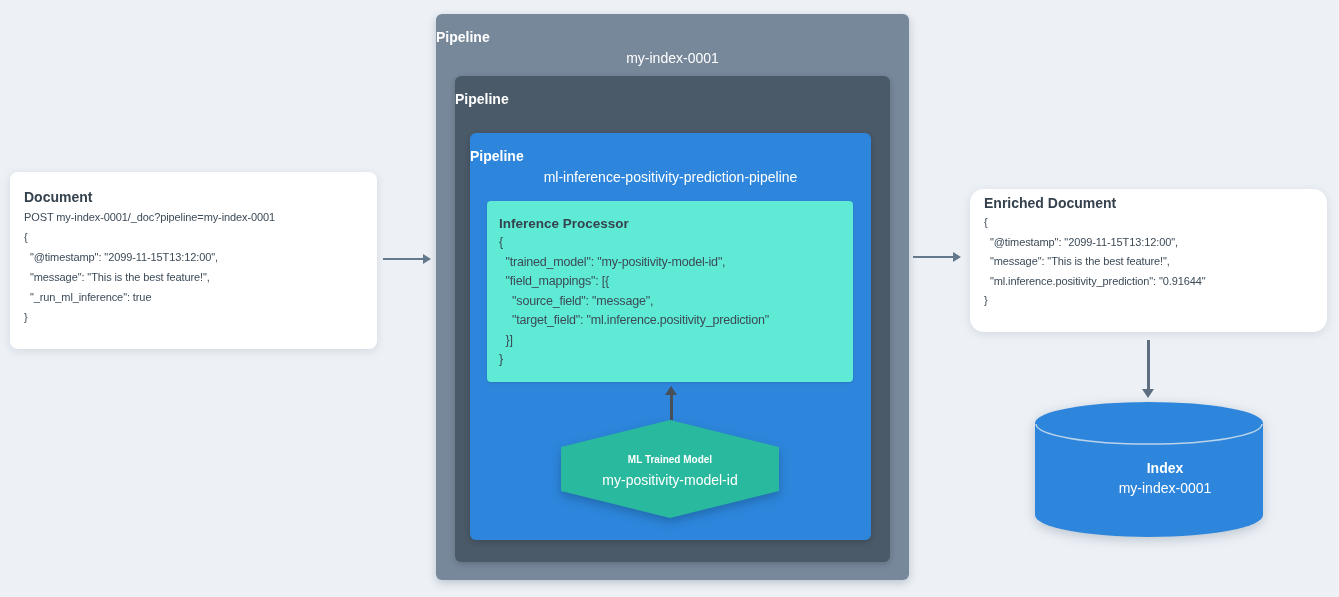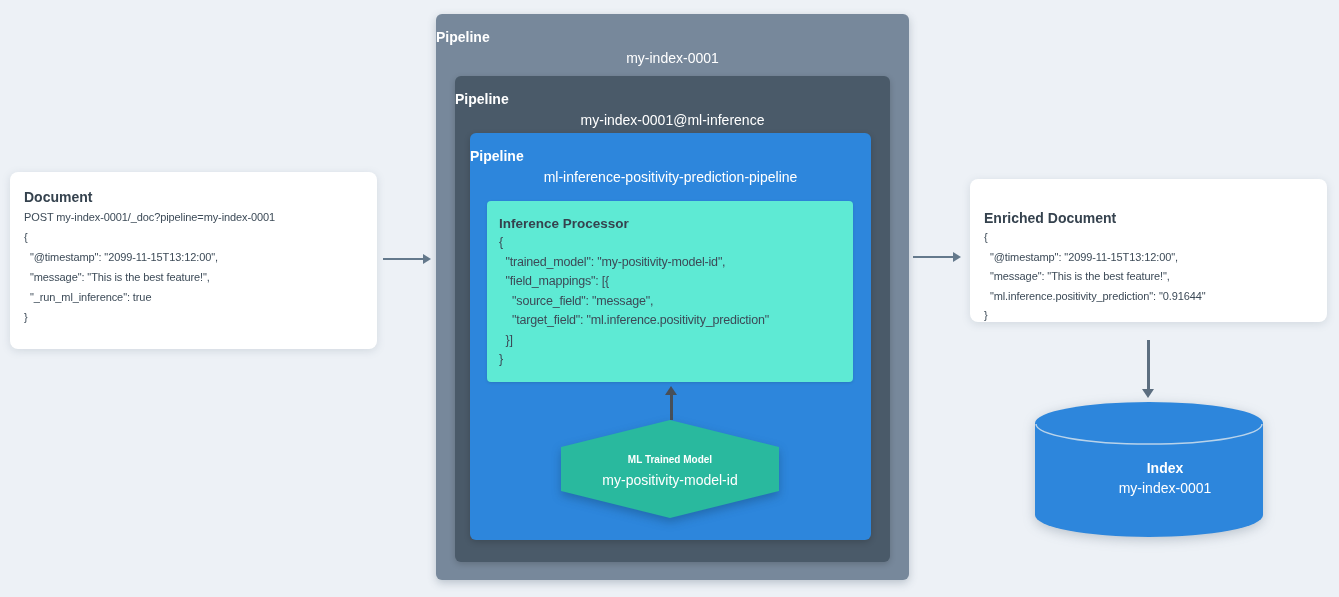--- a/index.html
+++ b/index.html
@@ -2,21 +2,21 @@
 <html><head>
 <meta charset="utf-8">
 <style>
   html,body{margin:0;padding:0;background:#EDF1F6;font-family:"Liberation Sans",sans-serif;}
   .canvas{position:relative;width:1339px;height:597px;background:#EDF1F6;overflow:hidden;}
 
   
   .card{position:absolute;background:#FFFFFF;border-radius:8px;
         box-shadow:0 2px 8px rgba(90,110,130,0.18);color:#3C4A57;}
   .doc-card{left:10px;top:172px;width:367px;height:177px;padding:15px 14px;box-sizing:border-box;}
-  .enriched-card{left:970px;top:179px;width:357px;height:143px;padding:29px 14px;box-sizing:border-box;}
+  .enriched-card{left:970px;top:189px;width:357px;height:143px;padding:4px 14px;box-sizing:border-box;border-radius:14px;}
   .card-title{font-size:14px;font-weight:700;line-height:20px;color:#35424E;}
   .code-line{font-size:11px;line-height:20px;white-space:pre;letter-spacing:-0.1px;}
   .enriched-card .code-line{line-height:19.5px;}
 
   
   .outer-box{position:absolute;left:436px;top:14px;width:473px;height:566px;
              background:#77889B;border-radius:6px;box-shadow:0 3px 8px rgba(70,90,110,0.3);}
   .dark-box{position:absolute;left:19px;top:62px;width:435px;height:486px;
             background:#4A5A69;border-radius:6px;box-shadow:0 2px 6px rgba(0,0,0,0.18);}
   .blue-box{position:absolute;left:15px;top:57px;width:401px;height:407px;
@@ -81,21 +81,20 @@
     <span class="h-line"></span>
     <span class="h-head"></span>
   </div>
 
   <div class="outer-box">
     <div class="box-title">Pipeline</div>
     <div class="box-sub">my-index-0001</div>
 
     <div class="dark-box">
       <div class="box-title">Pipeline</div>
-      <div class="box-sub">my-index-0001@ml-inference</div>
 
       <div class="blue-box">
         <div class="box-title">Pipeline</div>
         <div class="box-sub">ml-inference-positivity-prediction-pipeline</div>
 
         <div class="processor-box">
           <div class="card-title">Inference Processor</div>
           <div class="code-line">{</div>
           <div class="code-line">  "trained_model": "my-positivity-model-id",</div>
           <div class="code-line">  "field_mappings": [{</div>

